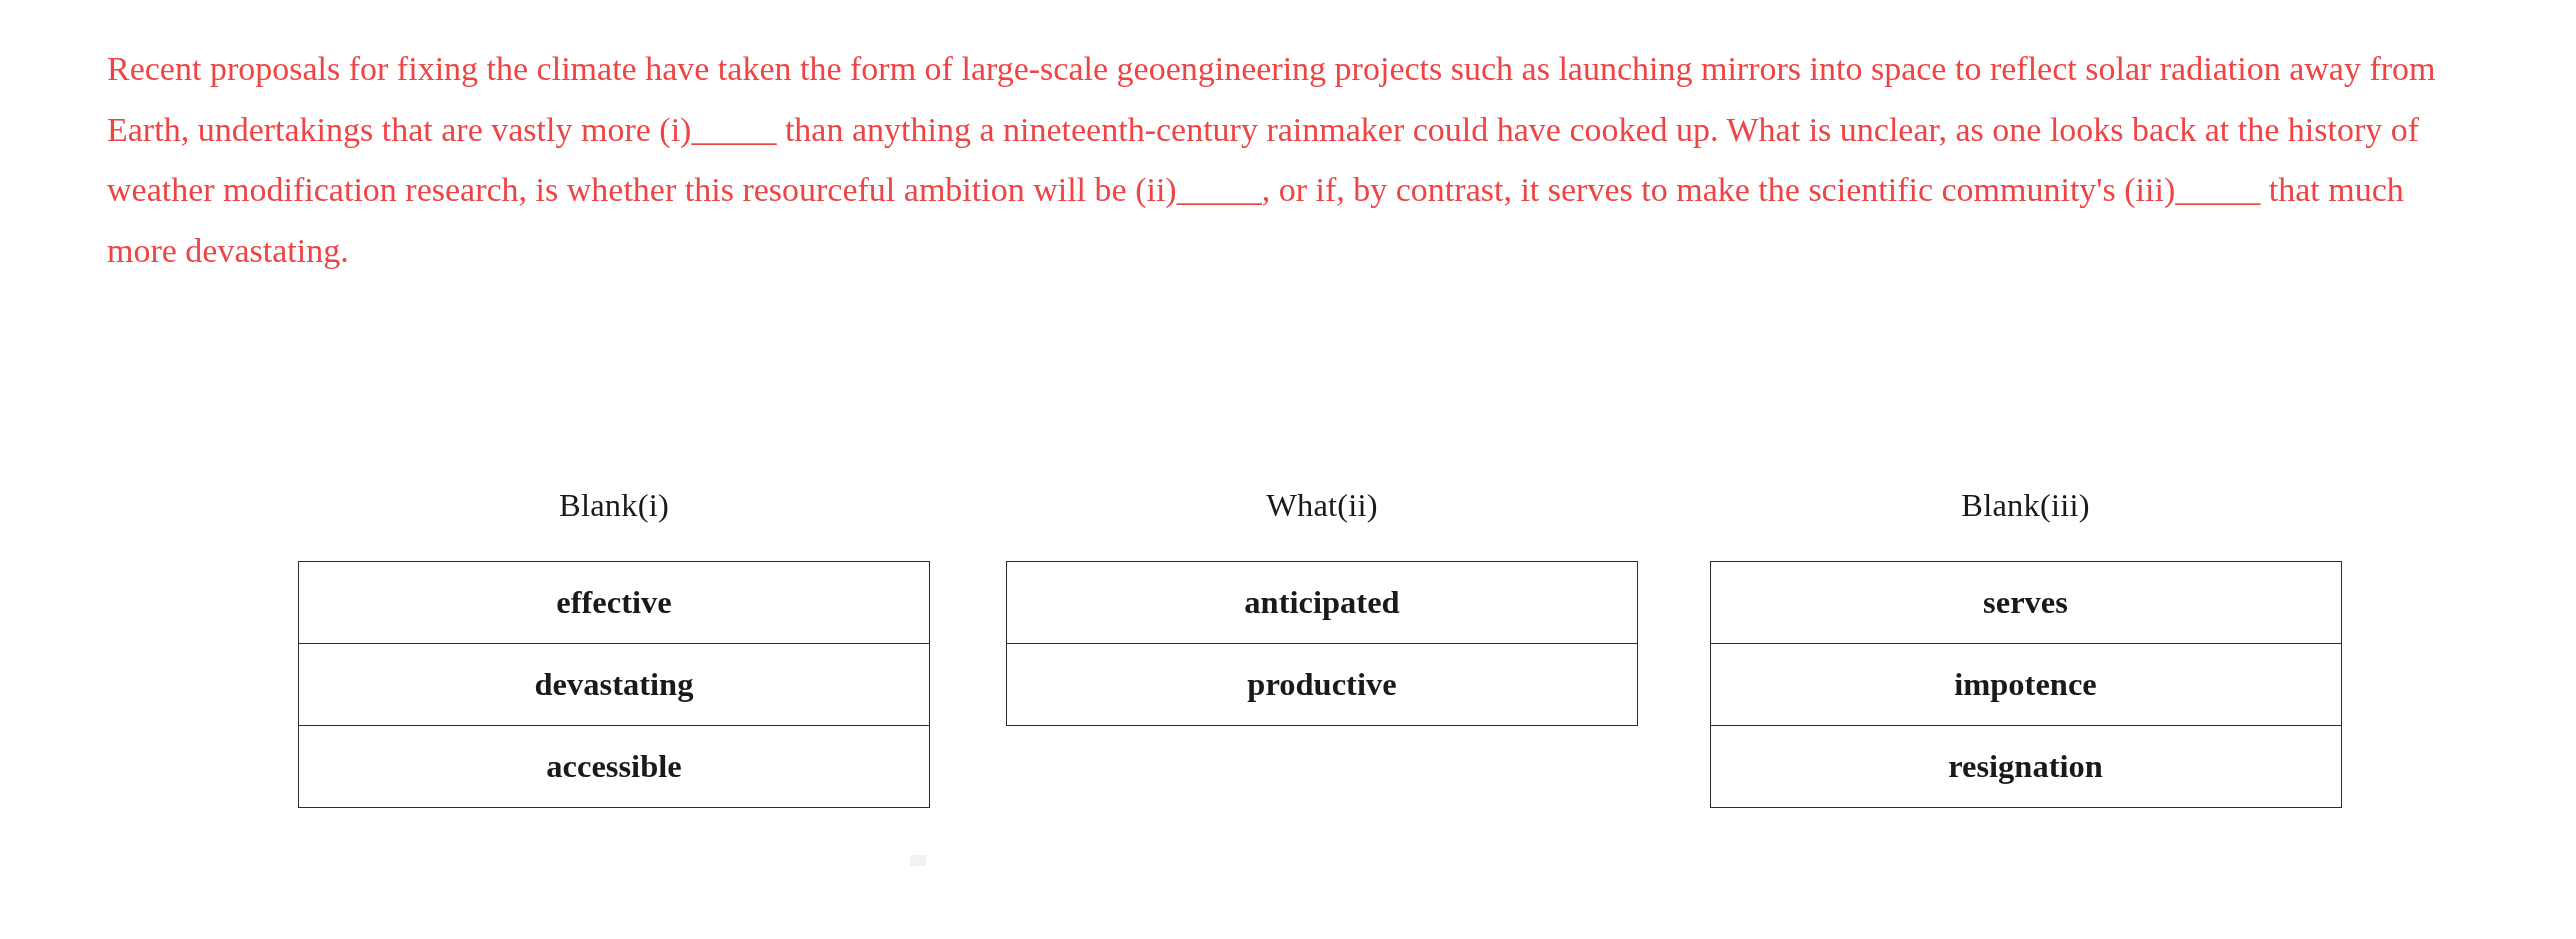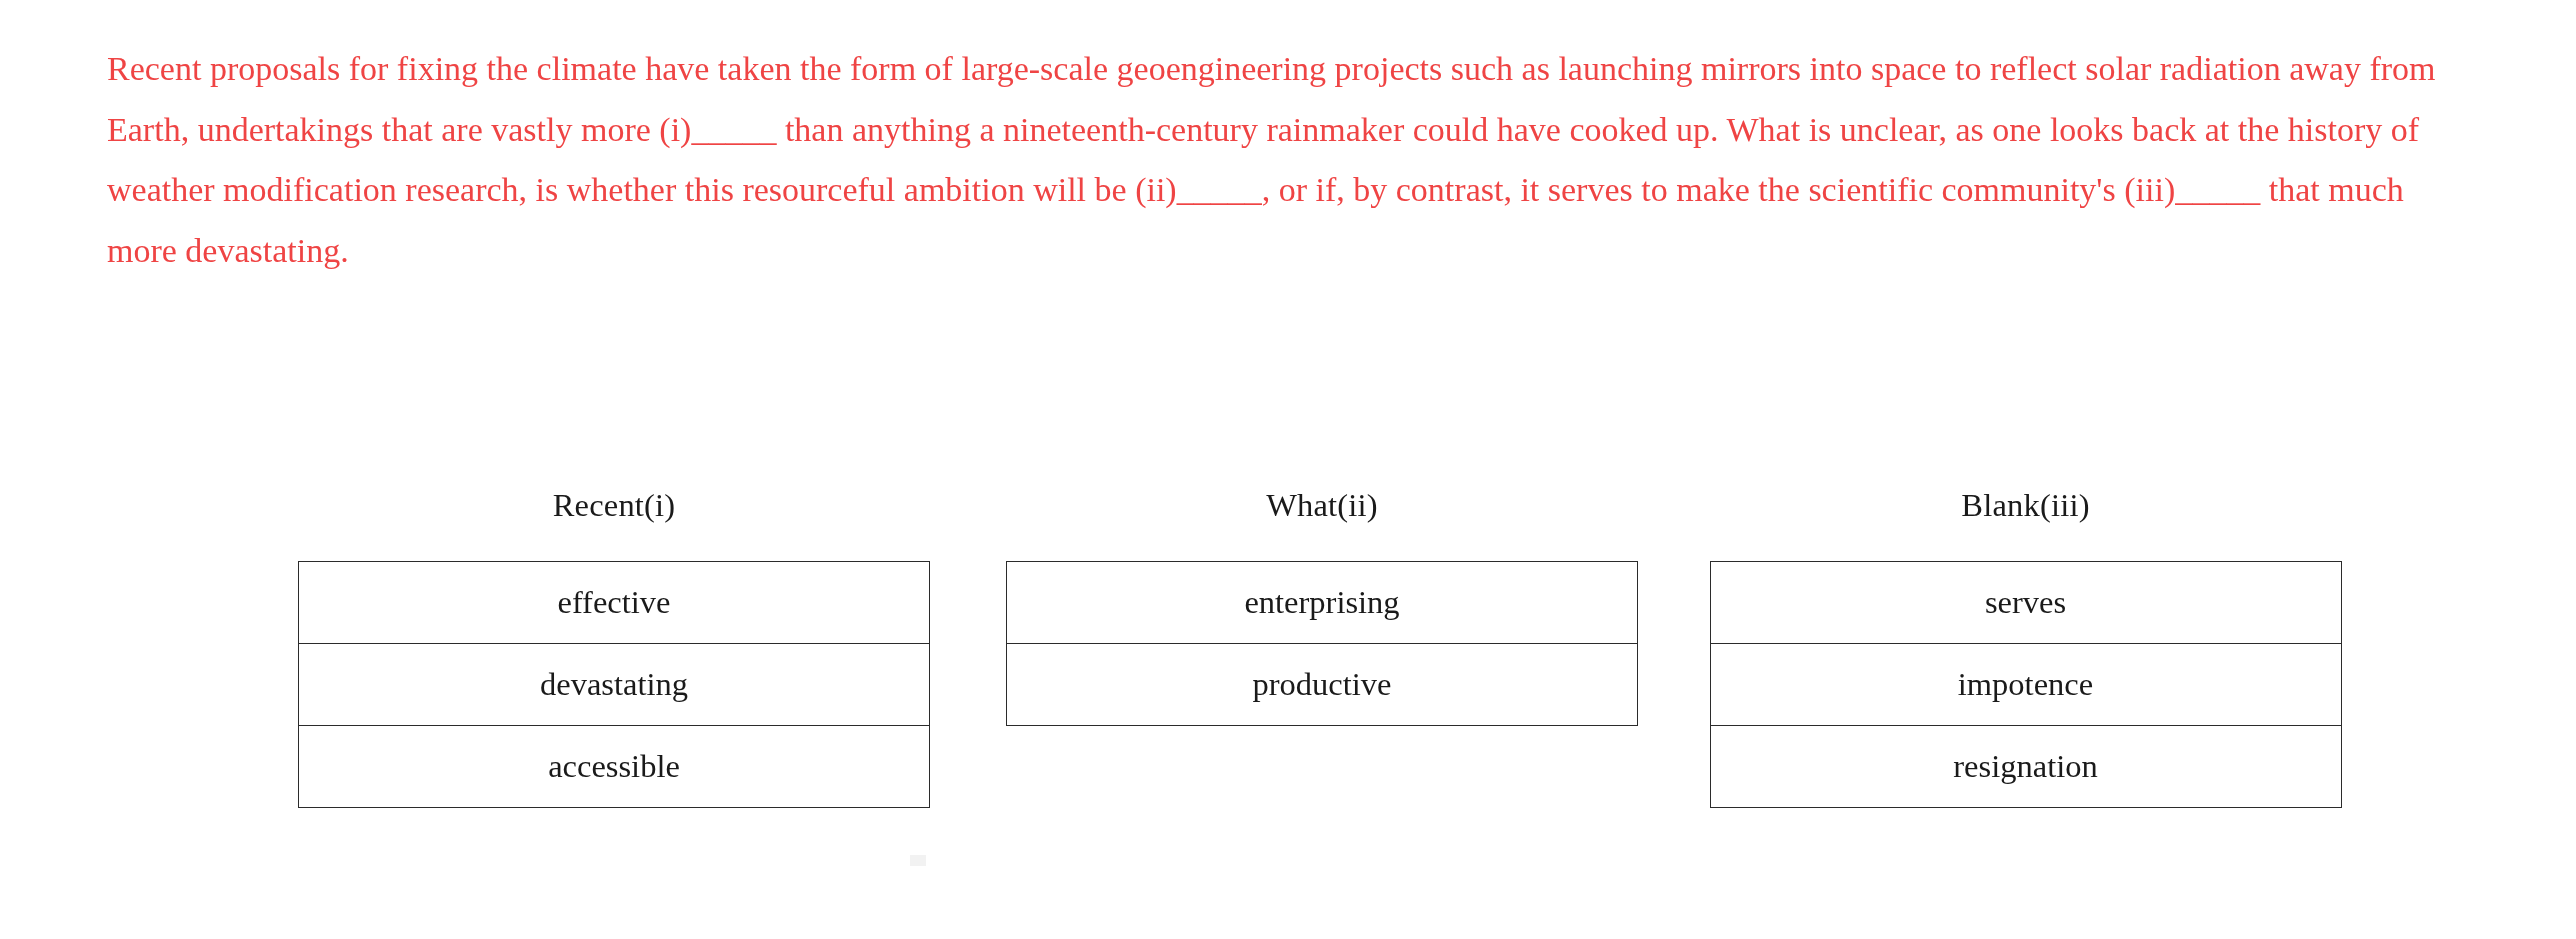--- a/index.html
+++ b/index.html
@@ -54,20 +54,21 @@
     font-size: 32.5px;
     color: #1a1a1a;
     margin-bottom: 37px;
     letter-spacing: 0.2px;
   }
   .options-table {
     border: 1.6px solid #2b2b2b;
     border-collapse: collapse;
     width: 632px;
     background: #5eead4;
+    font-weight: bold;
   }
   .options-table.narrow { width: 632px; }
   .option-cell {
     border: 1.6px solid #2b2b2b;
     height: 81px;
     text-align: center;
     vertical-align: middle;
     font-size: 32.5px;
     color: #1a1a1a;
     background: #ffffff;
@@ -86,42 +87,42 @@
 </head>
 <body>
 
 <div class="page">
 
   <div class="passage">Recent proposals for fixing the climate have taken the form of large-scale geoengineering projects such as launching mirrors into space to reflect solar radiation away from Earth, undertakings that are vastly more (i)_____ than anything a nineteenth-century rainmaker could have cooked up. What is unclear, as one looks back at the history of weather modification research, is whether this resourceful ambition will be (ii)_____, or if, by contrast, it serves to make the scientific community's (iii)_____ that much more devastating.</div>
 
   <div class="blanks-area">
 
     <div class="blank-col col-1">
-      <div class="blank-heading">Recent(i)</div>
+      <div class="blank-heading">Blank(i)</div>
       <table class="options-table">
         <tbody>
           <tr>
             <td class="option-cell">effective</td>
           </tr>
           <tr>
             <td class="option-cell">devastating</td>
           </tr>
           <tr>
             <td class="option-cell">accessible</td>
           </tr>
         </tbody>
       </table>
     </div>
 
     <div class="blank-col col-2">
       <div class="blank-heading">What(ii)</div>
       <table class="options-table">
         <tbody>
           <tr>
-            <td class="option-cell">enterprising</td>
+            <td class="option-cell">anticipated</td>
           </tr>
           <tr>
             <td class="option-cell">productive</td>
           </tr>
         </tbody>
       </table>
     </div>
 
     <div class="blank-col col-3">
       <div class="blank-heading">Blank(iii)</div>

